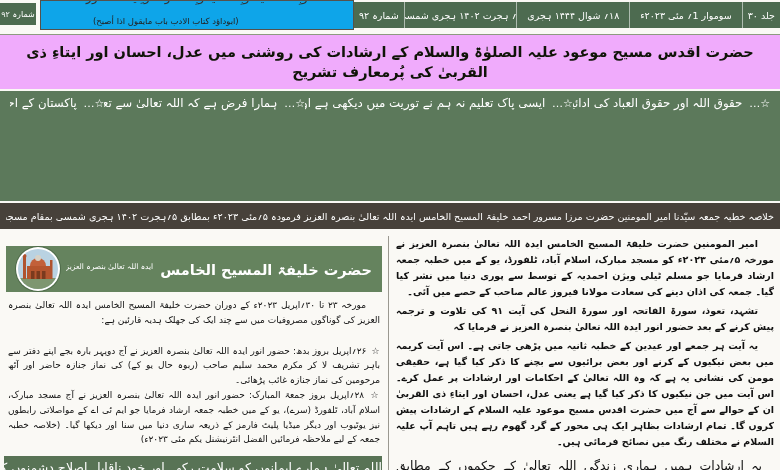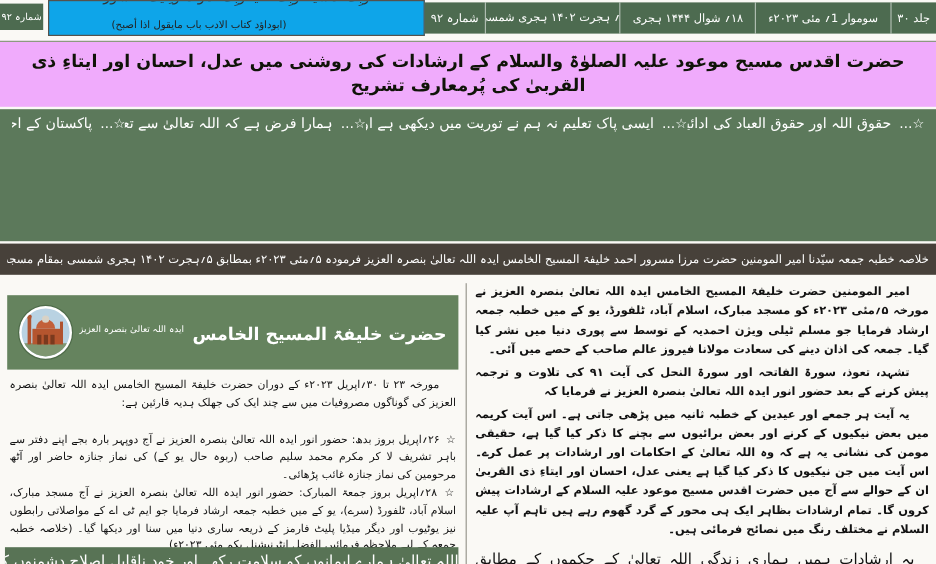--- a/index.html
+++ b/index.html
@@ -31,21 +31,21 @@
   
   .khutba-bar{position:absolute;top:203px;left:0;right:0;height:26px;background:#47413a;color:#fff;
               display:flex;align-items:center;justify-content:center;padding:0 6px;box-sizing:border-box;}
   .khutba-bar .txt{font-size:9.6px;white-space:nowrap;overflow:hidden;text-align:center;}
   
   .col-divider{position:absolute;left:388px;width:1px;top:236px;bottom:0;background:#9a9890;}
   .col-sermon{position:absolute;right:6px;left:396px;top:236px;bottom:0;overflow:hidden;}
   .col-sermon p{margin:0 0 3px 0;font-size:9.5px;line-height:16px;text-align:justify;text-indent:16px;font-weight:bold;}
   .col-sermon .emphasis{margin-top:5px;font-size:12.5px;line-height:21px;text-align:justify;text-indent:12px;}
   .col-activities{position:absolute;left:4px;width:380px;top:236px;bottom:0;overflow:hidden;}
-  .act-header{position:relative;margin:10px 2px 6px 2px;height:62px;background:#65835e;
+  .act-header{position:relative;margin:10px 2px 6px 2px;height:46px;background:#65835e;
               display:flex;align-items:center;padding:0 10px;box-sizing:border-box;color:#fff;}
   .act-title{flex:1;text-align:center;line-height:46px;white-space:nowrap;overflow:hidden;}
   .act-title .main{font-size:14.5px;font-weight:bold;}
   .act-title .small{font-size:7.5px;vertical-align:super;padding:0 2px;}
   .mosque-badge{width:44px;height:44px;border-radius:50%;background:#fff;flex:0 0 auto;margin-right:6px;
                 display:flex;align-items:center;justify-content:center;box-shadow:0 0 0 1px #4e6b49;}
   .act-body{padding:0 4px;}
   .act-body p{margin:0;font-size:9px;line-height:14.8px;text-align:justify;}
   .act-body p.intro{text-indent:14px;margin-bottom:16px;}
   .act-item .label{font-weight:normal;}

